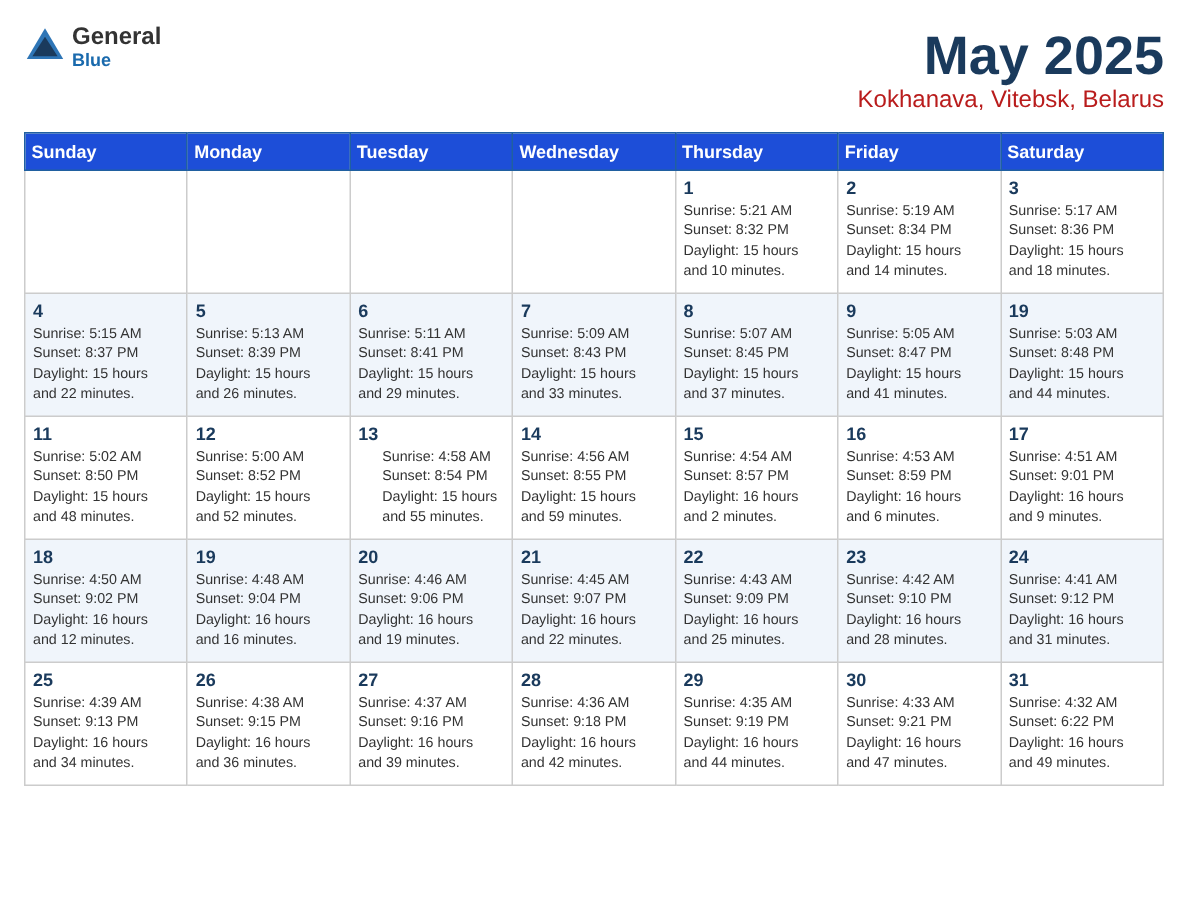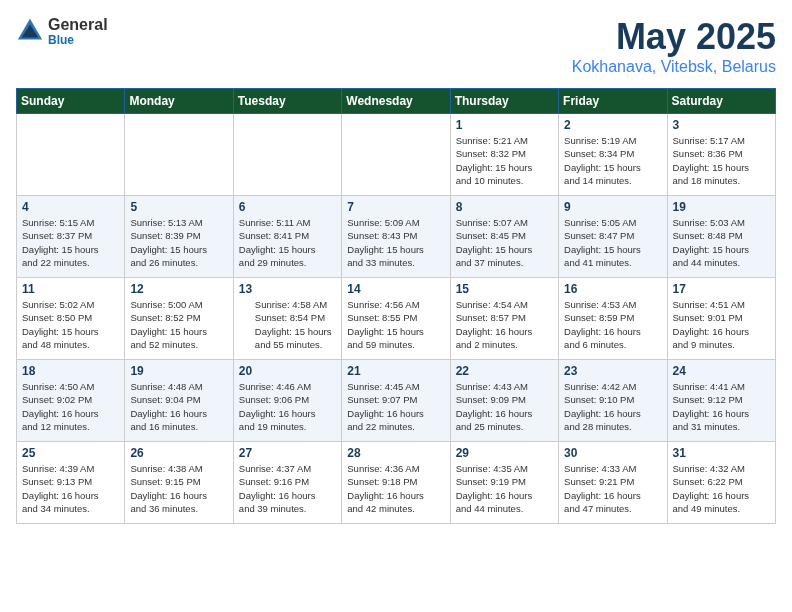--- a/index.html
+++ b/index.html
@@ -43,29 +43,29 @@
     .title-block {
       text-align: right;
     }
     .title-month {
       font-size: 36px;
       font-weight: bold;
       color: #1a3a5c;
     }
     .title-location {
       font-size: 16px;
-      color: #3b82f6;
+      color: #b91c1c;
     }
     .calendar {
       width: 100%;
       border-collapse: collapse;
       border: 1px solid #ccc;
     }
     .calendar th {
-      background: #14532d;
+      background: #1d4ed8;
       color: #fff;
       font-size: 12px;
       font-weight: bold;
       padding: 5px 4px;
       text-align: left;
       border: 1px solid #2060a0;
     }
     .calendar td {
       width: 107px;
       vertical-align: top;

